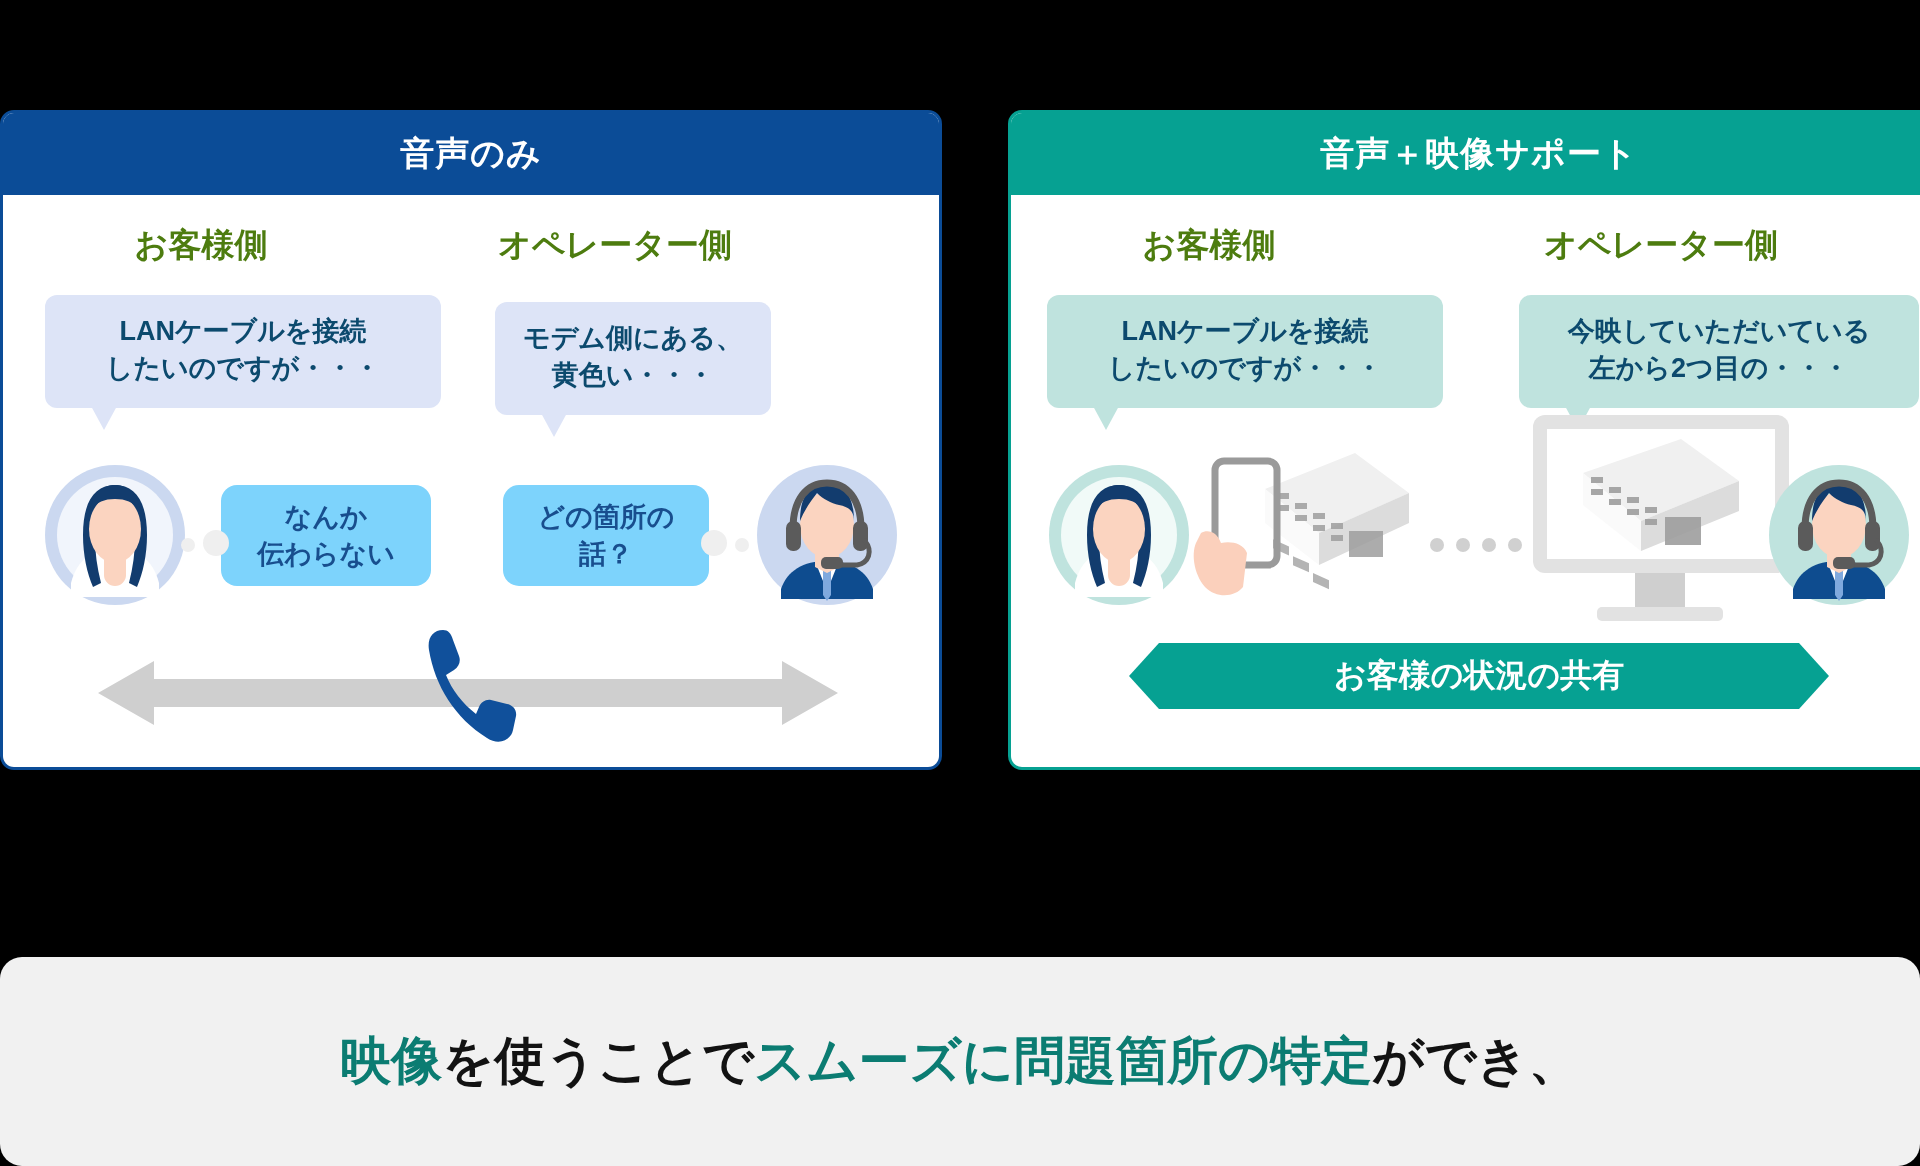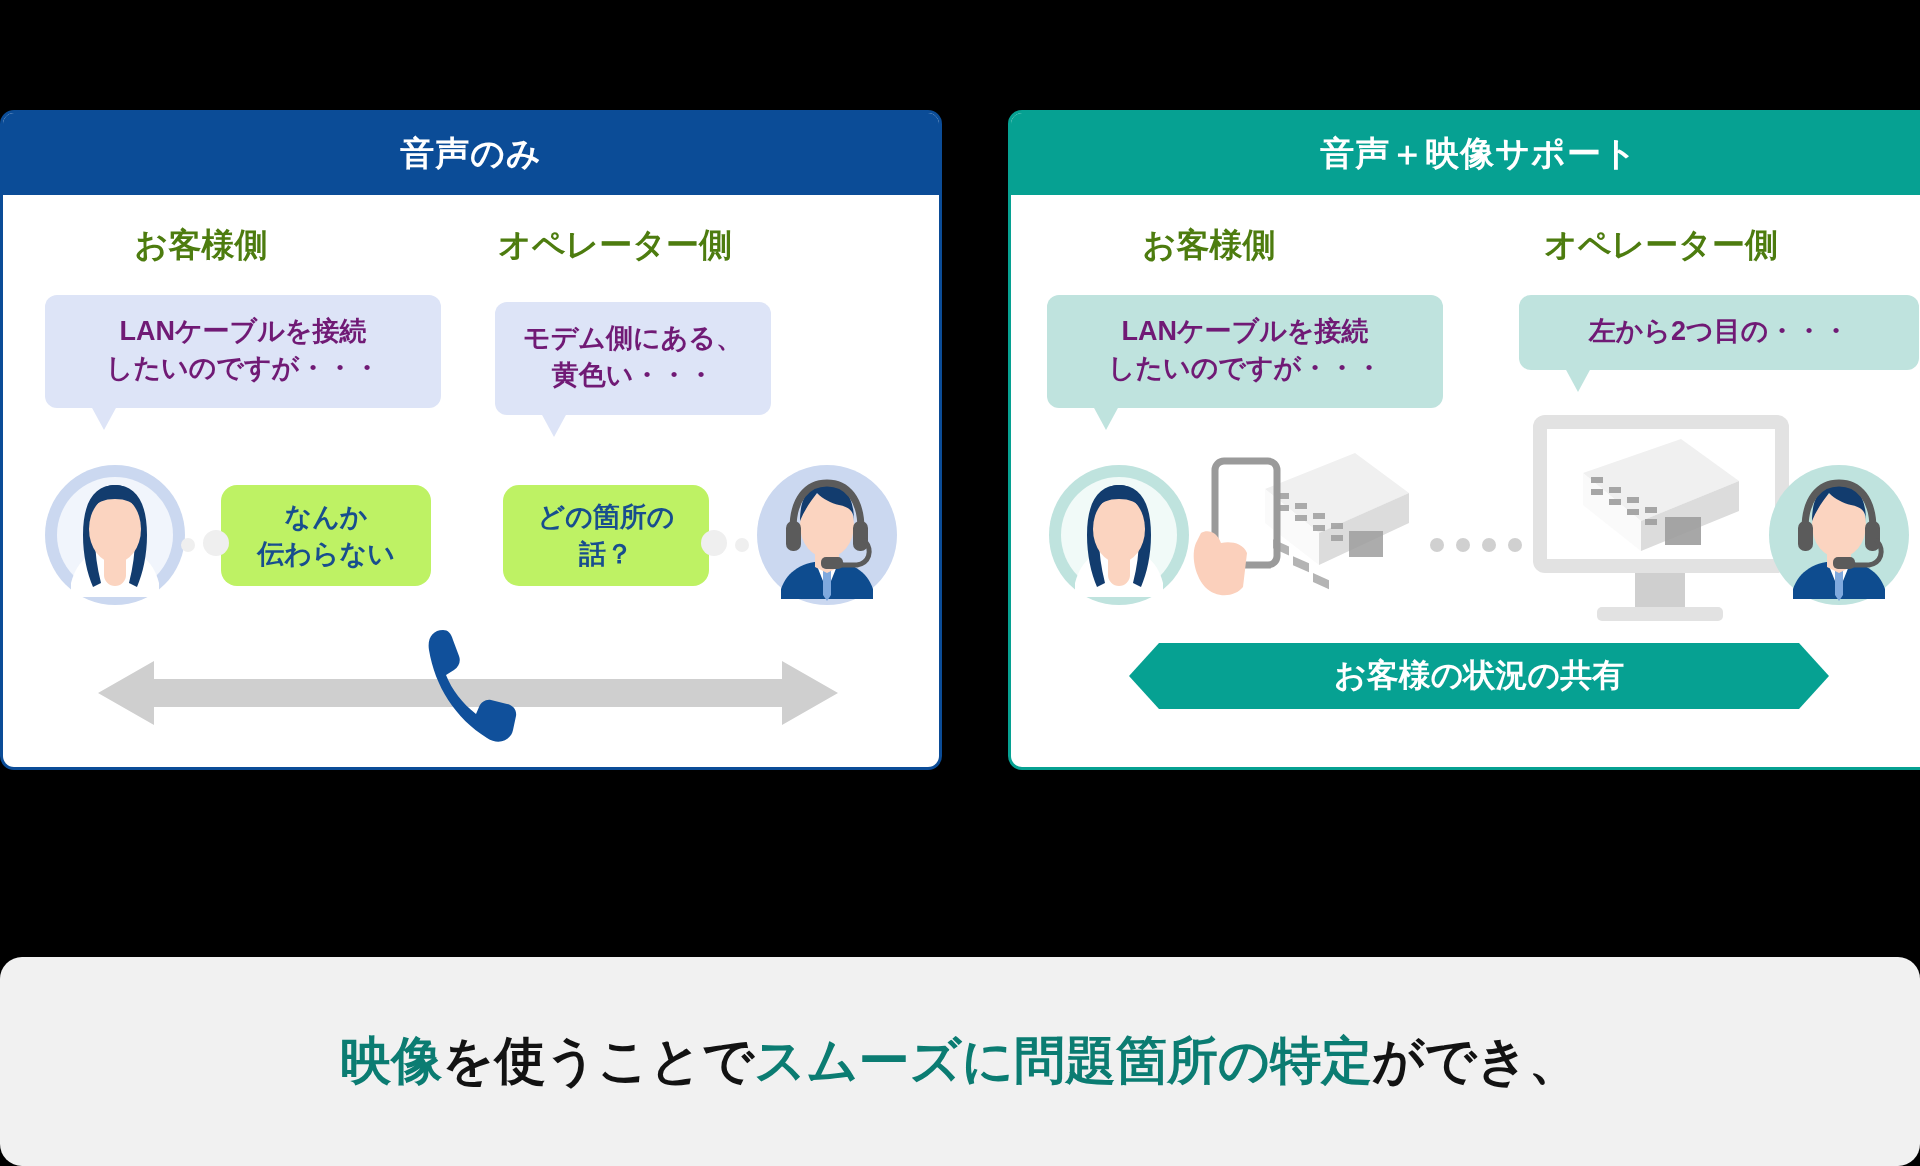--- a/index.html
+++ b/index.html
@@ -41,37 +41,37 @@
     text-align: center; width: 300px;
   }
 
   
   .bubble {
     position: absolute;
     border-radius: 12px;
     padding: 18px 14px 20px;
     text-align: center;
     font-size: 27px; font-weight: bold; line-height: 1.38;
-    color: #701a75;
+    color: #0c4a6e;
   }
   .bubble.blue { background: #DDE4F7; }
   .bubble.teal { background: #BFE3DE; }
   .bubble .tail {
     position: absolute; bottom: -22px; left: 46px;
     width: 0; height: 0;
     border-left: 13px solid transparent;
     border-right: 13px solid transparent;
   }
   .bubble.blue .tail { border-top: 24px solid #DDE4F7; }
   .bubble.teal .tail { border-top: 24px solid #BFE3DE; }
 
   
   .thought {
     position: absolute;
-    background: #bef264;
+    background: #7dd3fc;
     border-radius: 16px;
     padding: 14px 16px;
     text-align: center;
     font-size: 27px; font-weight: bold; line-height: 1.36;
     color: #184E8E;
   }
   .thought .dot {
     position: absolute; background: #EFEFEF; border-radius: 50%;
   }
   .thought .dot.d1 { width: 26px; height: 26px; top: 44%; }
@@ -217,20 +217,21 @@
       <div class="col-caption" style="left:48px; top:28px;">お客様側</div>
       <div class="col-caption" style="left:500px; top:28px;">オペレーター側</div>
 
       <div class="bubble teal" style="left:36px; top:100px; width:396px;">
         <div>LANケーブルを接続</div>
         <div>したいのですが・・・</div>
         <span class="tail"></span>
       </div>
 
       <div class="bubble teal" style="left:508px; top:100px; width:400px;">
+        <div>今映していただいている</div>
         <div>左から2つ目の・・・</div>
         <span class="tail"></span>
       </div>
 
       <div class="avatar" style="left:36px; top:268px;">
         <svg viewBox="0 0 144 144" xmlns="http://www.w3.org/2000/svg">
           <circle cx="72" cy="72" r="70" fill="#BFE3DE"></circle>
           <circle cx="72" cy="72" r="58" fill="#F1FAF8"></circle>
           <path d="M28 120 C34 96 50 86 72 86 C94 86 110 96 116 120 L116 134 L28 134 Z" fill="#ffffff"></path>
           <path d="M40 72 C40 38 52 22 72 22 C92 22 104 38 104 72 C104 92 100 110 94 124 L86 120 C90 104 92 90 92 74 L52 74 C52 90 54 104 58 120 L50 124 C44 110 40 92 40 72 Z" fill="#123C6E"></path>

